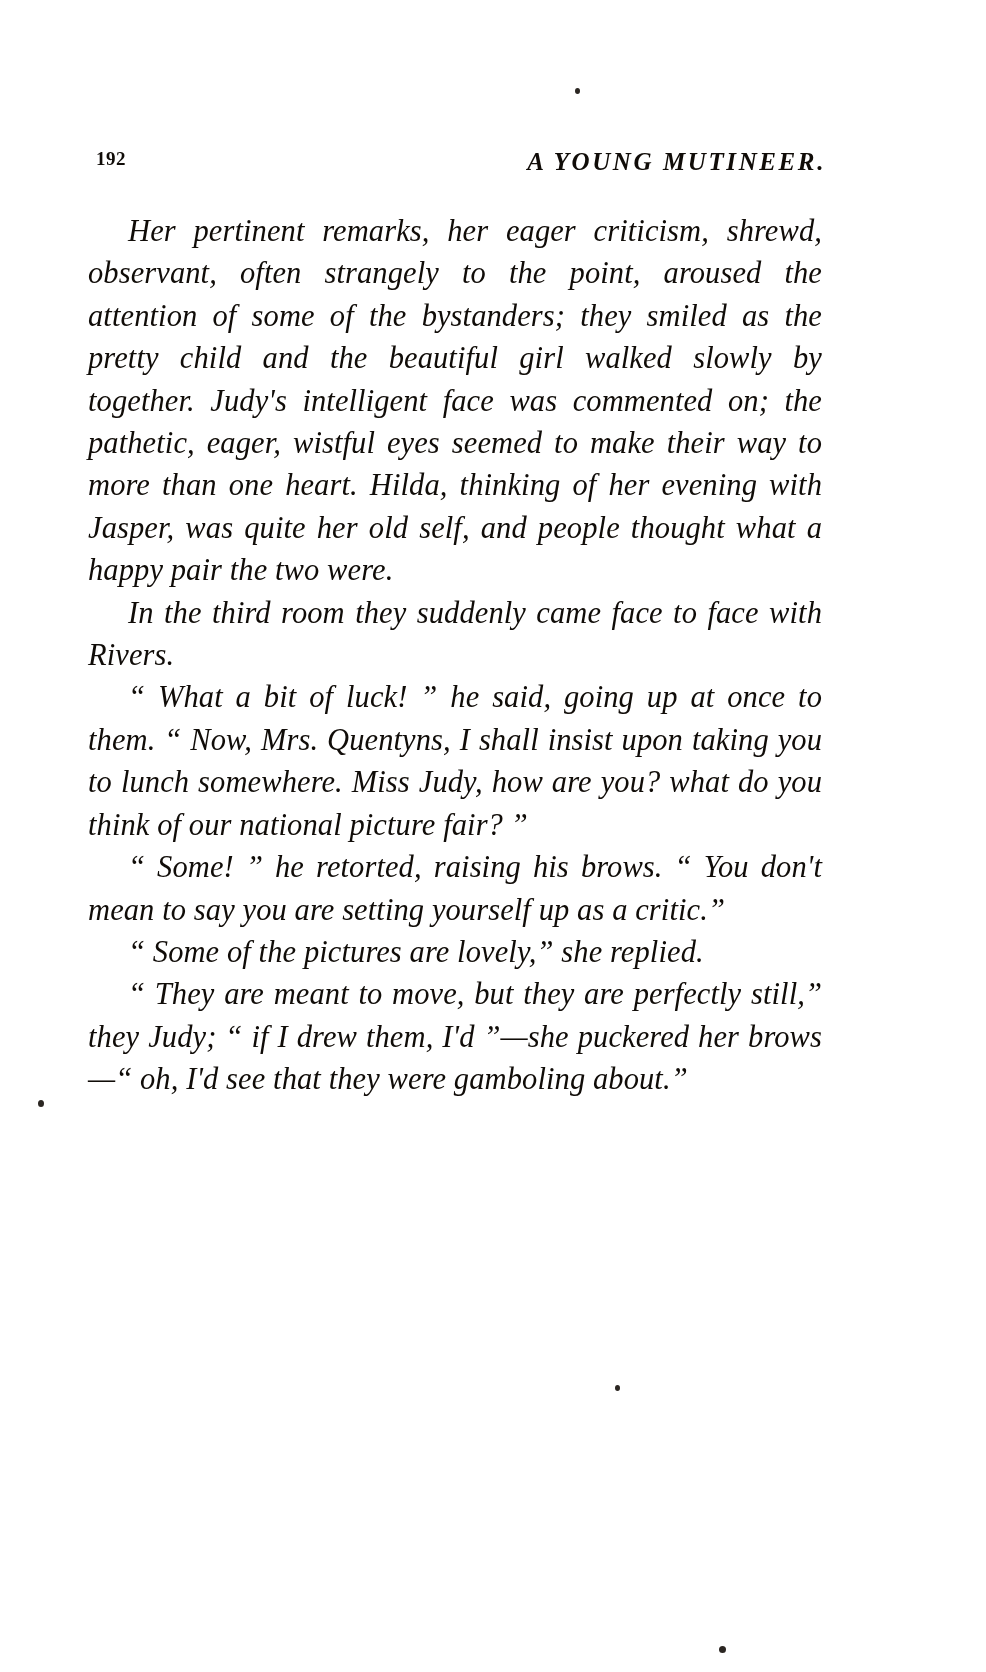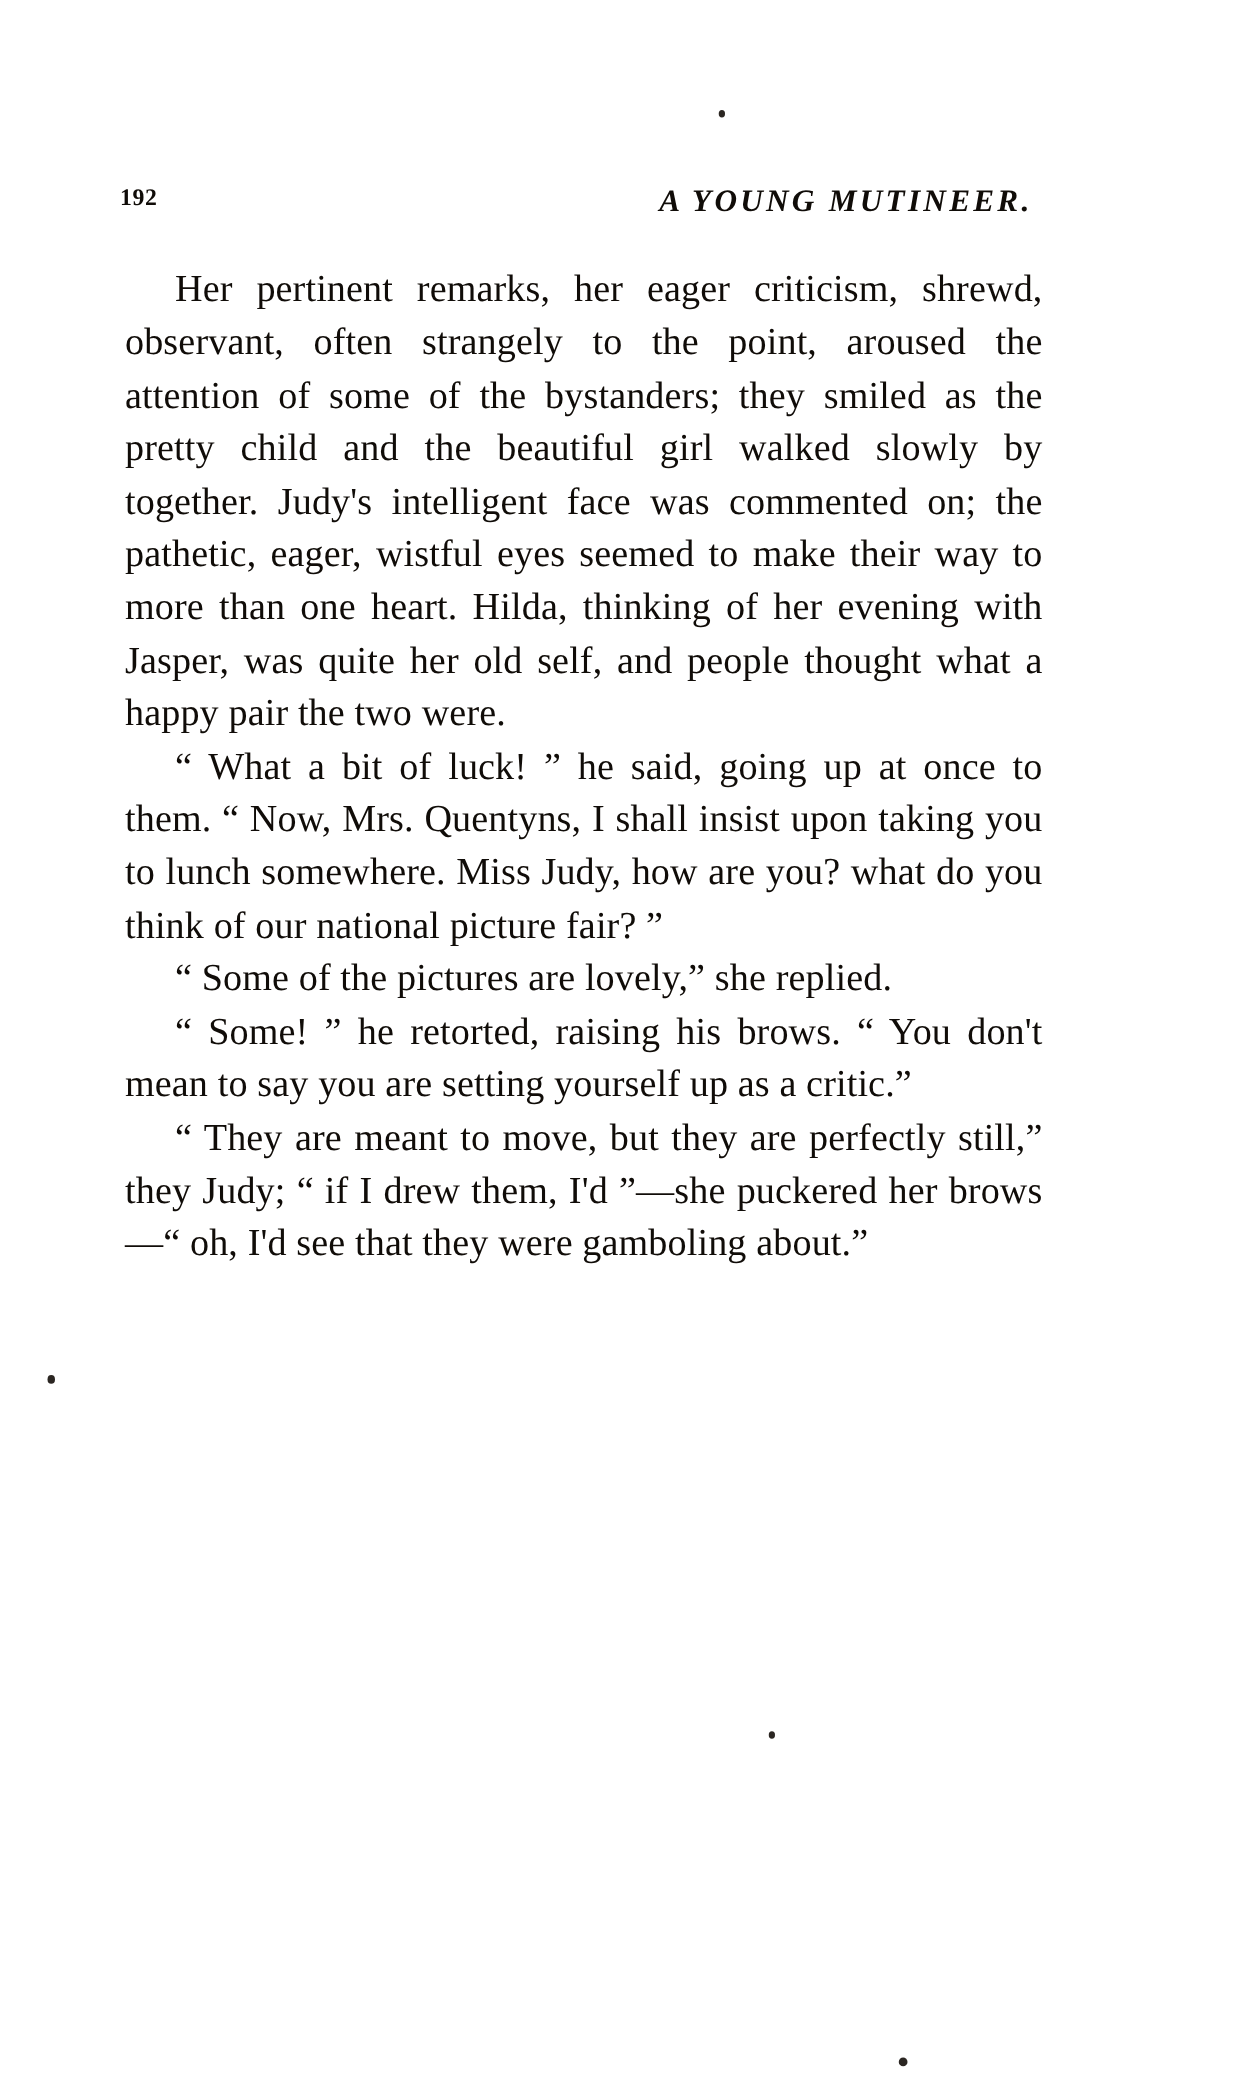--- a/index.html
+++ b/index.html
@@ -55,23 +55,24 @@
     text-align: right;
     font-size: 25px;
     font-style: italic;
     font-weight: 700;
     letter-spacing: 2.6px;
     text-indent: 14px;
   }
 
   .body-text {
     position: absolute;
-    left: 100px;
+    left: 88px;
     top: 210px;
     width: 734px;
+    font-style: italic;
   }
   p {
     margin: 0;
     font-size: 30.5px;
     line-height: 42.4px;
     text-align: justify;
     text-justify: inter-word;
     letter-spacing: 0.1px;
   }
   p + p { margin-top: 0; }
@@ -87,19 +88,20 @@
   <div class="speck speck-c"></div>
   <div class="speck speck-d"></div>
 
   <div class="header">
     <div class="folio">192</div>
     <div class="running-title">A YOUNG MUTINEER.</div>
   </div>
 
   <div class="body-text">
     <p class="indent">Her pertinent remarks, her eager criticism, shrewd, observant, often strangely to the point, aroused the attention of some of the bystanders; they smiled as the pretty child and the beautiful girl walked slowly by together.  Judy's intelligent face was commented on; the pathetic, eager, wistful eyes seemed to make their way to more than one heart.  Hilda, thinking of her evening with Jasper, was quite her old self, and people thought what a happy pair the two were.</p>
+    <p class="indent">In the third room they suddenly came face to face with Rivers.</p>
     <p class="indent">“ What a bit of luck! ” he said, going up at once to them.  “ Now, Mrs. Quentyns, I shall insist upon taking you to lunch somewhere. Miss Judy, how are you? what do you think of our national picture fair? ”</p>
+    <p class="indent">“ Some! ” he retorted, raising his brows. “ You don't mean to say you are setting yourself up as a critic.”</p>
     <p class="indent">“ Some of the pictures are lovely,” she replied.</p>
-    <p class="indent">“ Some! ” he retorted, raising his brows. “ You don't mean to say you are setting yourself up as a critic.”</p>
     <p class="indent">“ They are meant to move, but they are perfectly still,” they Judy; “ if I drew them, I'd ”—she puckered her brows—“ oh, I'd see that they were gamboling about.”</p>
   </div>
 
 </div>
 
 </body></html>

